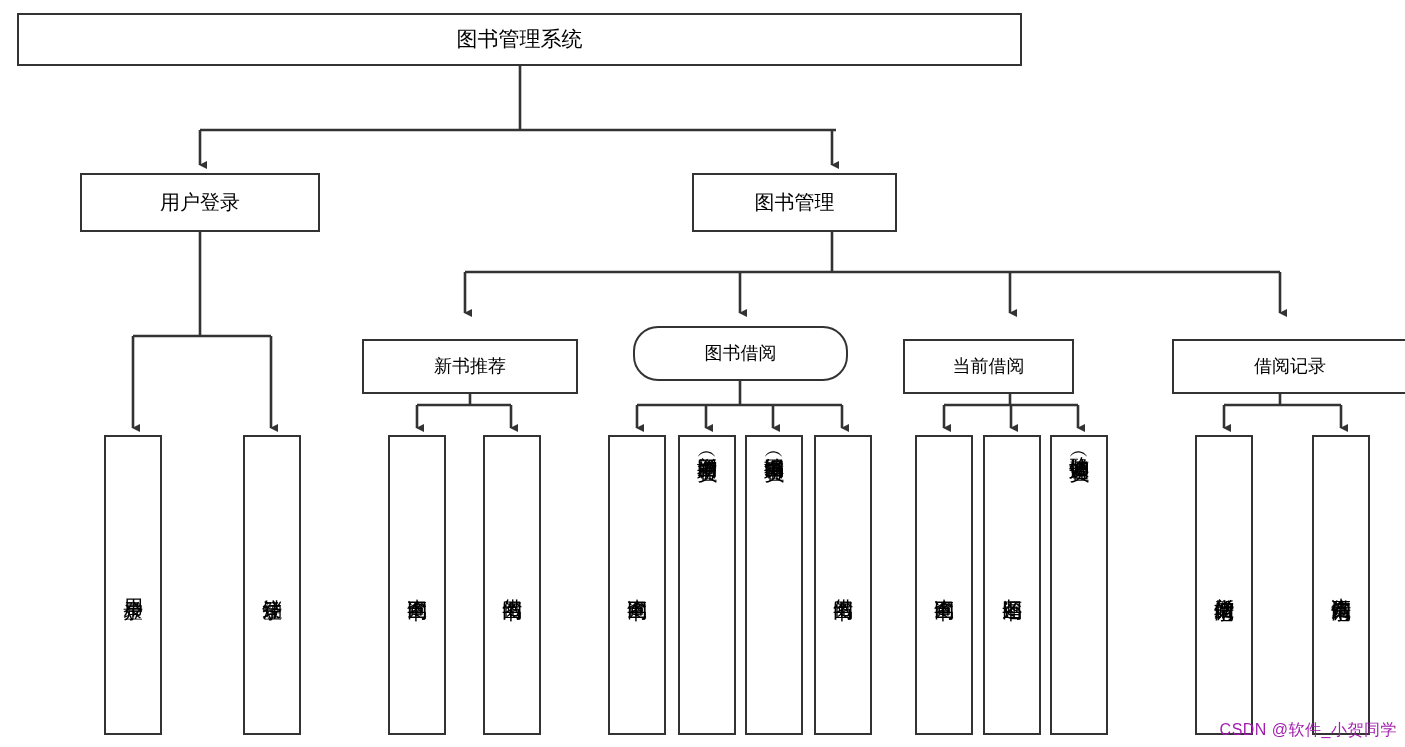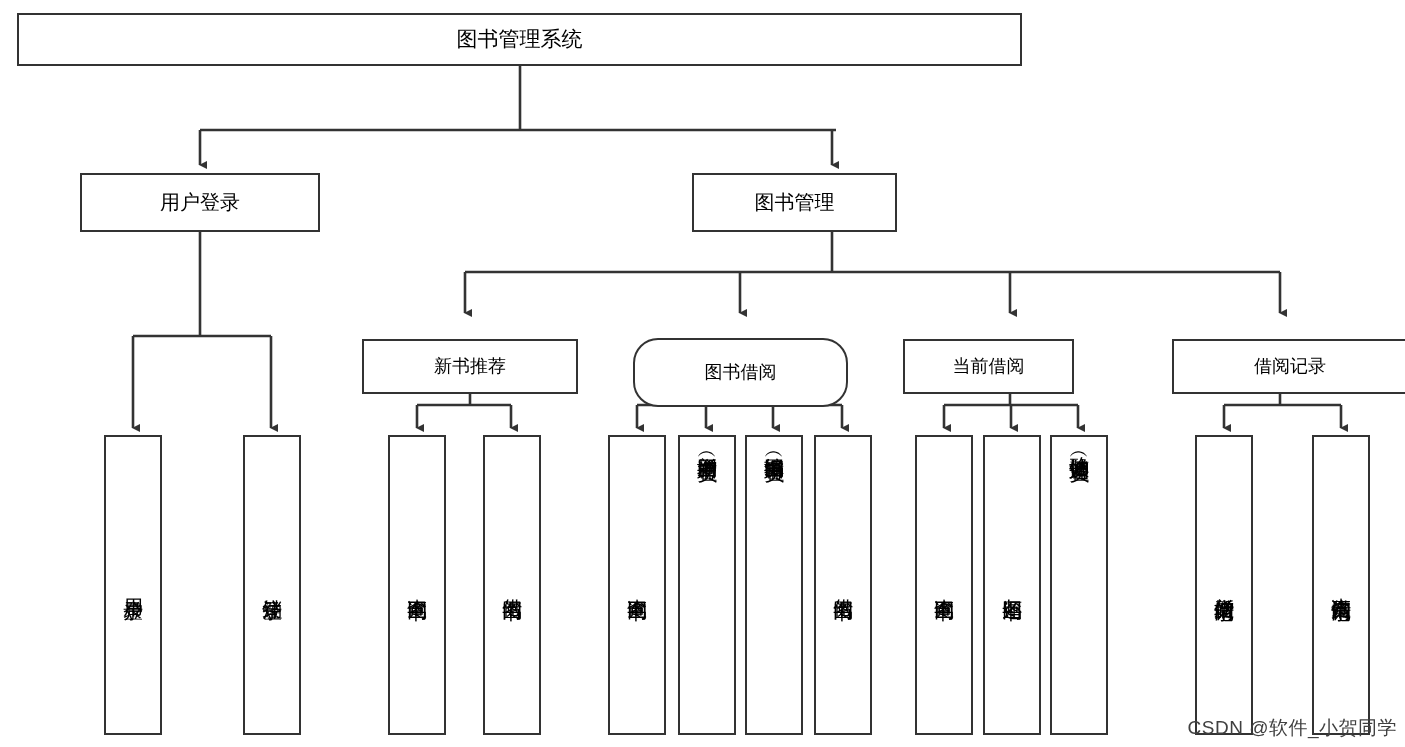--- a/index.html
+++ b/index.html
@@ -33,22 +33,22 @@
     align-items:center;
     justify-content:center;
     padding:4px 0;
     letter-spacing:1px;
   }
   .node.leaf.toppad{justify-content:flex-start;}
   svg.links{position:absolute;left:0;top:0;width:1405px;height:747px;pointer-events:none;}
   .watermark{
     position:absolute;
     right:8px;bottom:6px;
-    font-size:19px;
-    color:#404040;
+    font-size:16px;
+    color:#a21caf;
     letter-spacing:0.5px;
     white-space:nowrap;
   }
 </style>
 </head>
 <body>
 
 <div id="diagram">
 
   <svg class="links" viewBox="0 0 1405 747">
@@ -100,21 +100,21 @@
       <path d="M1341,405 L1341,428" marker-end="url(#arr)"></path>
     </g>
   </svg>
 
   <div class="node lvl0" style="left:17px;top:13px;width:1005px;height:53px;">图书管理系统</div>
 
   <div class="node lvl1" style="left:80px;top:173px;width:240px;height:59px;">用户登录</div>
   <div class="node lvl1" style="left:692px;top:173px;width:205px;height:59px;">图书管理</div>
 
   <div class="node lvl2" style="left:362px;top:320px;width:216px;height:55px;">新书推荐</div>
-  <div class="node lvl2" style="left:633px;top:319px;width:215px;height:69px;border-radius:25px;">图书借阅</div>
+  <div class="node lvl2" style="left:633px;top:307px;width:215px;height:55px;border-radius:25px;">图书借阅</div>
   <div class="node lvl2" style="left:903px;top:320px;width:171px;height:55px;">当前借阅</div>
   <div class="node lvl2" style="left:1172px;top:320px;width:236px;height:55px;">借阅记录</div>
 
   <div class="node leaf" style="left:104px;top:435px;width:58px;height:300px;">用户登录</div>
   <div class="node leaf" style="left:243px;top:435px;width:58px;height:300px;">注销登录</div>
 
   <div class="node leaf" style="left:388px;top:435px;width:58px;height:300px;">查询图书</div>
   <div class="node leaf" style="left:483px;top:435px;width:58px;height:300px;">借阅图书</div>
 
   <div class="node leaf" style="left:608px;top:435px;width:58px;height:300px;">查询图书</div>

